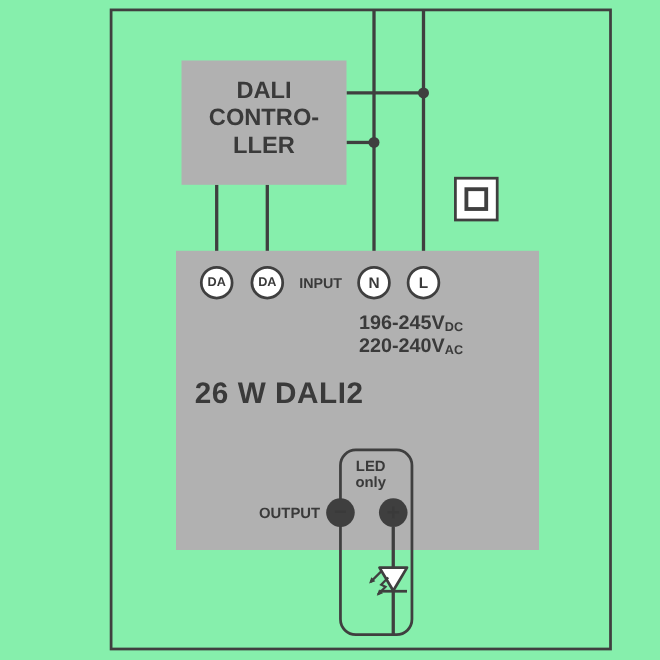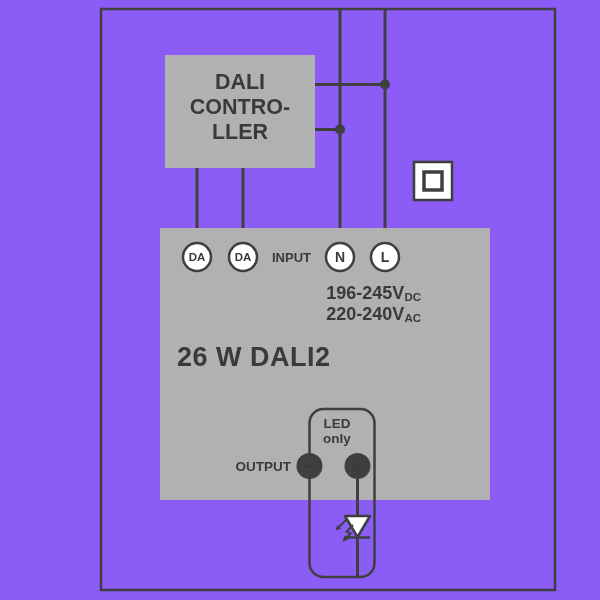--- a/index.html
+++ b/index.html
@@ -1,17 +1,17 @@
 <!DOCTYPE html>
 <html><head>
 <meta charset="utf-8">
 <style>
   html, body { margin: 0; padding: 0; background: #ffffff; }
   body { width: 600px; height: 600px; font-family: "Liberation Sans", "DejaVu Sans", sans-serif; }
-  .stage { position: relative; width: 600px; height: 600px; background: #8b5cf6; overflow: hidden; }
+  .stage { position: relative; width: 600px; height: 600px; background: #86efac; overflow: hidden; }
   svg { display: block; }
   text { font-family: "Liberation Sans", "DejaVu Sans", sans-serif; font-weight: bold; fill: #3a3a3a; }
 </style>
 </head>
 <body>
 
 <div class="stage">
   <svg width="600" height="600" viewBox="0 0 600 600">
 
     <rect x="101" y="9" width="454" height="581" fill="none" stroke="#3f3f3f" stroke-width="2.5"></rect>

